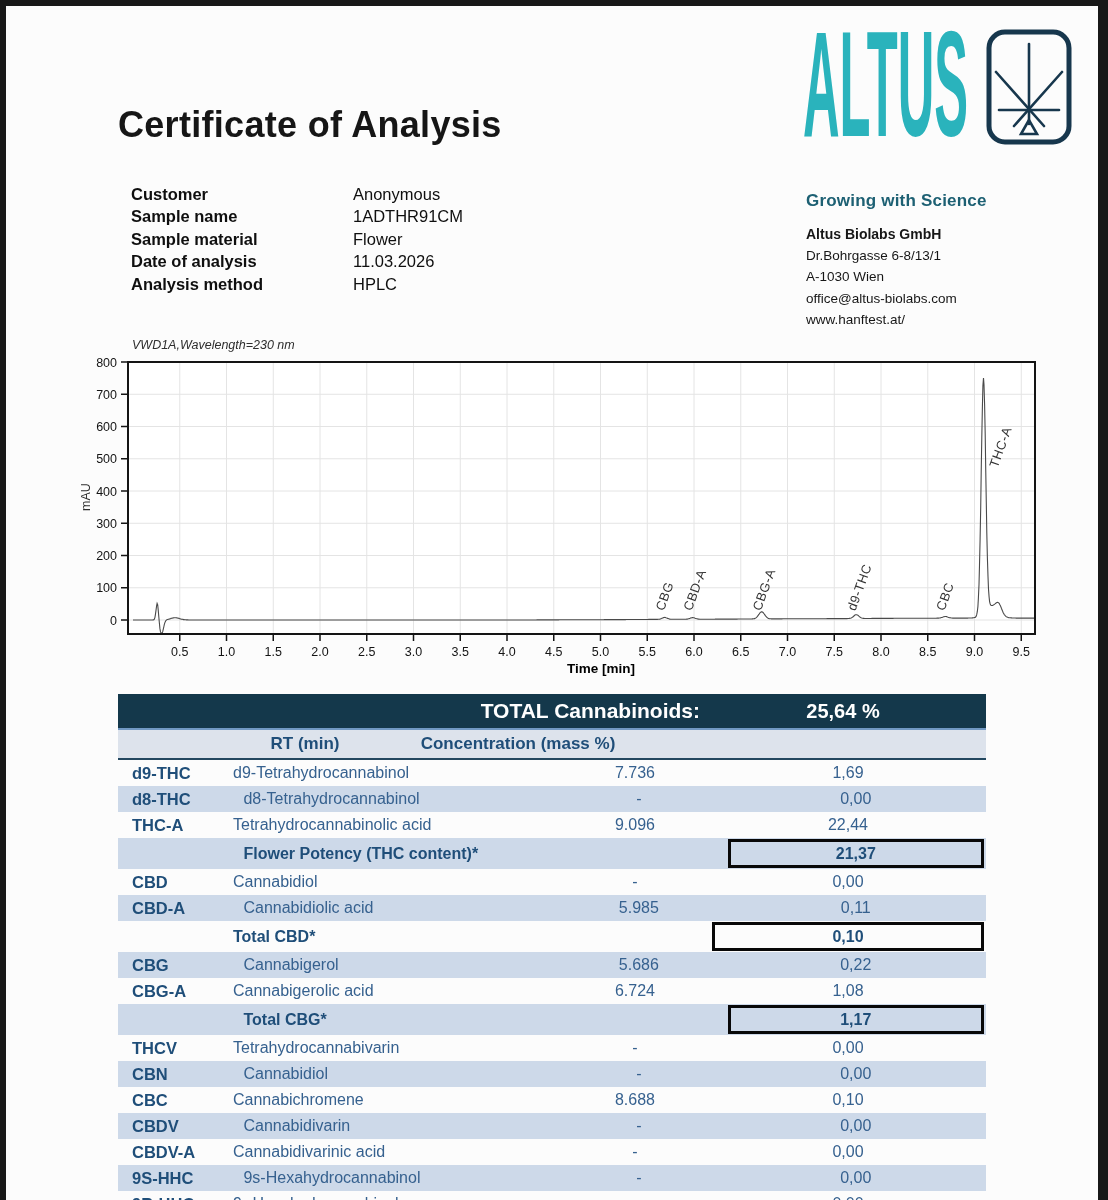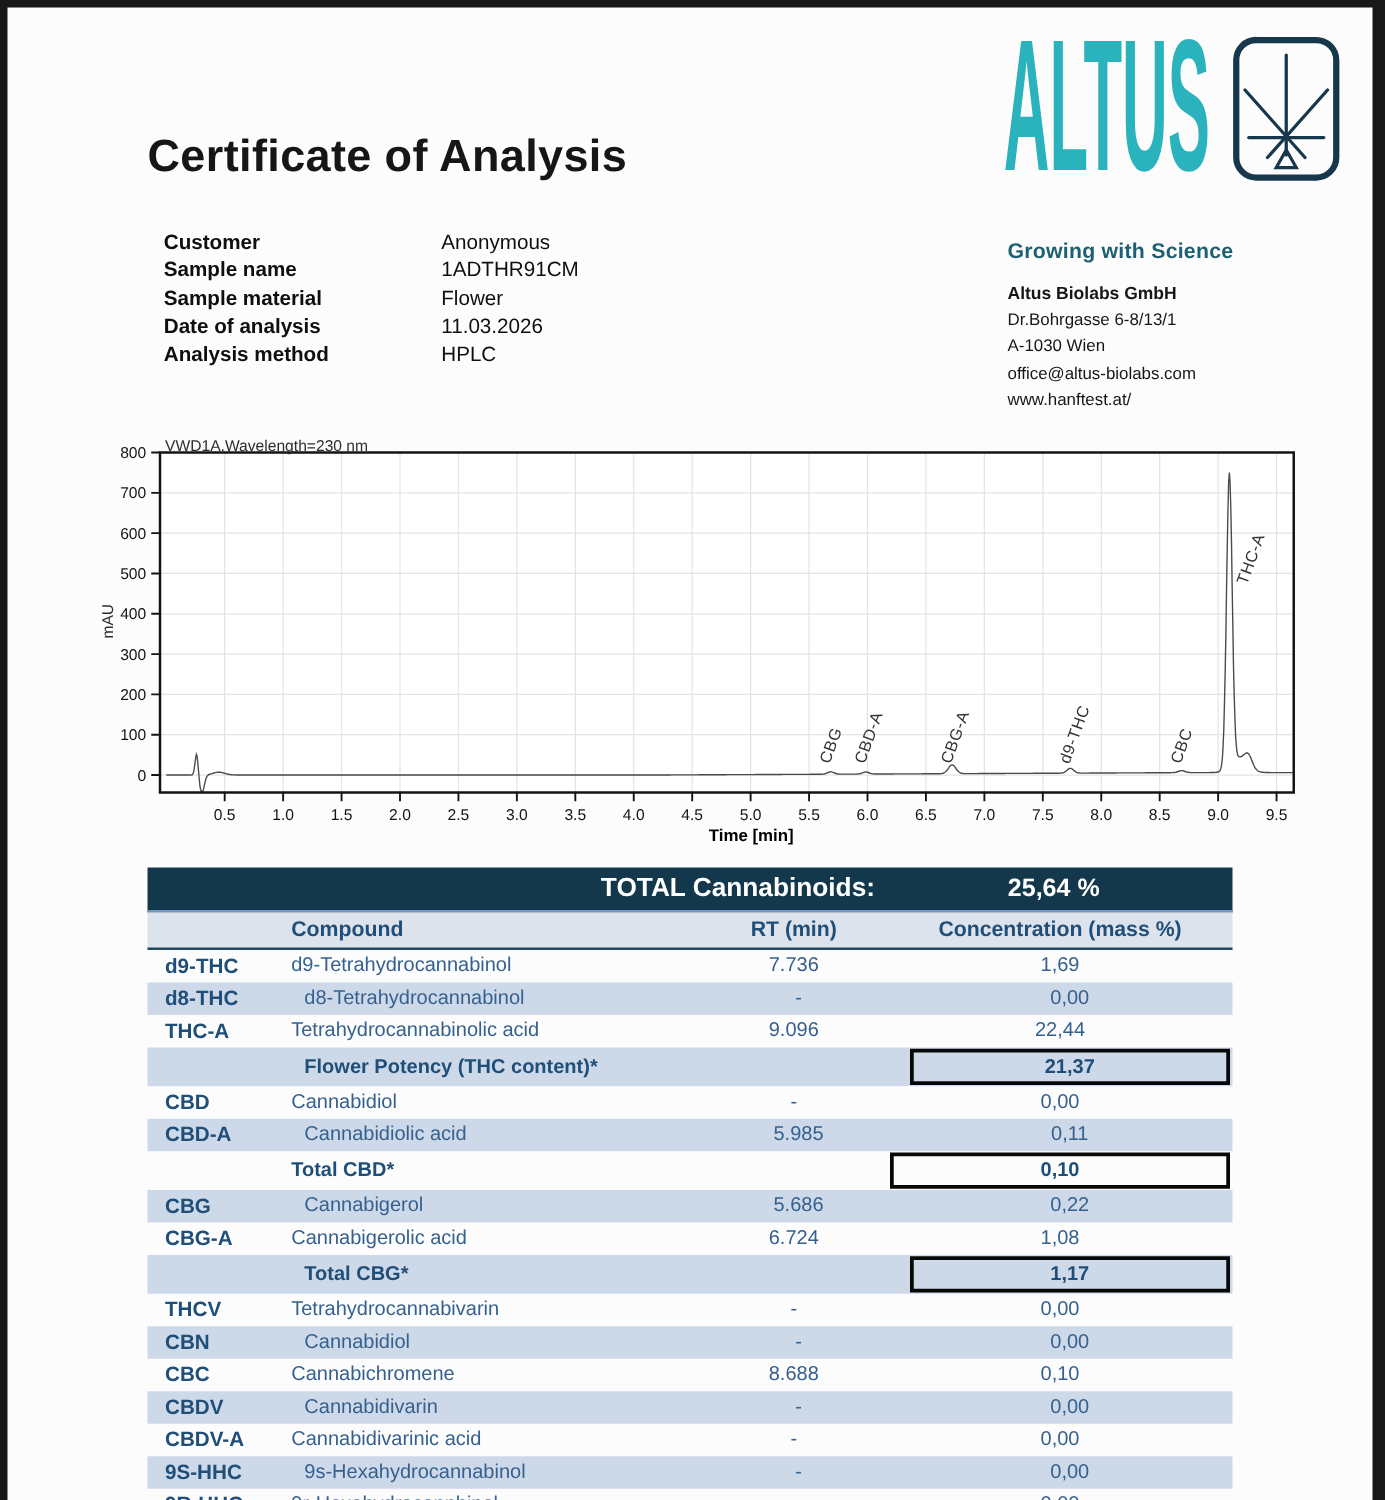--- a/index.html
+++ b/index.html
@@ -18,21 +18,21 @@
 
   .brand-logo{position:absolute;left:797px;top:18px;width:172px;height:126px;}
   .tagline{position:absolute;left:800px;top:149px;font-size:17px;font-weight:600;color:#1d6073;letter-spacing:.2px;margin-top:36px;}
   .brand-icon{position:absolute;left:979px;top:22px;}
   .company{position:absolute;left:800px;top:203px;font-size:13.5px;color:#161616;line-height:21.2px;margin-top:15px;}
   .company .c-bold{font-weight:700;font-size:14px;}
 
   
   .chart{position:absolute;left:69px;top:324px;width:965px;height:352px;}
   .chart svg{position:absolute;left:0;top:0;}
-  .chart-title{position:absolute;left:57px;top:20px;font-size:12.5px;color:#2e2e2e;}
+  .chart-title{position:absolute;left:57px;top:8px;font-size:12.5px;color:#2e2e2e;font-style:italic;}
   .chart-ylabel{position:absolute;left:-9px;top:160px;width:40px;text-align:center;font-size:12.5px;color:#2e2e2e;transform:rotate(-90deg);}
   .chart-xlabel{position:absolute;left:86px;top:331px;width:880px;text-align:center;font-size:13.5px;color:#000000;font-weight:bold;}
 
   
   .rtable{position:absolute;left:112px;top:688px;width:868px;}
   .band{height:34px;background:#14384b;display:flex;color:#fff;border-bottom:2px solid #7199c4;}
   .band-label{width:582px;text-align:right;font-size:21px;font-weight:700;line-height:34px;}
   .band-value{width:286px;text-align:center;font-size:20px;font-weight:600;line-height:34px;}
   .band-value .pct{font-weight:800;}
   .thead{display:flex;height:28px;background:#dde3ec;border-bottom:2px solid #23475f;align-items:center;font-weight:700;color:#1f4e79;font-size:17px;}
@@ -209,21 +209,20 @@
   <div class="rtable">
     <div class="band">
       <span class="band-label">TOTAL Cannabinoids:</span>
       <span class="band-value">
         <span>25,64</span>
         <span class="pct">%</span>
       </span>
     </div>
     <div class="thead">
       <span class="col-abbr"></span>
-      <span class="col-name">Compound</span>
       <span class="col-rt">RT (min)</span>
       <span class="col-conc">Concentration (mass %)</span>
     </div>
     <div class="tbody">
         <div class="trow">
           <span class="col-abbr">d9-THC</span>
           <span class="col-name">d9-Tetrahydrocannabinol</span>
           <span class="col-rt">7.736</span>
           <span class="col-conc">1,69</span>
         </div>

